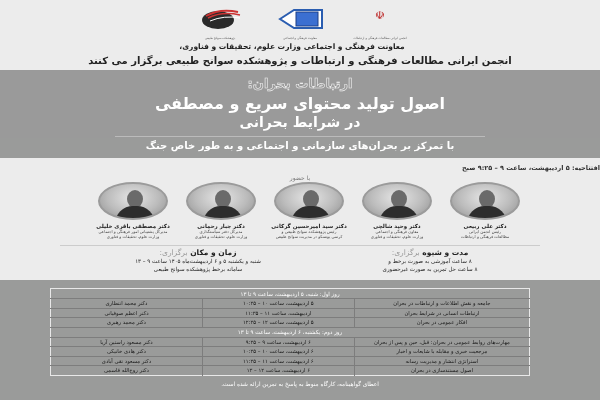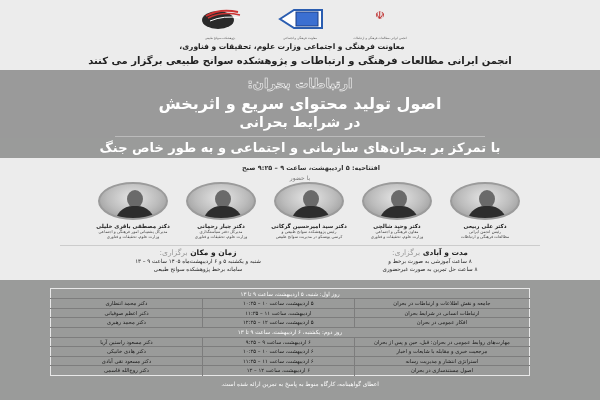--- a/index.html
+++ b/index.html
@@ -13,24 +13,24 @@
   .logo-emblem .mark { position: absolute; left: 22px; top: 2px; width: 16px; height: 12px; color: #b22; font-size: 11px; line-height: 12px; text-align: center; font-weight: bold; }
   .logo-ministry svg, .logo-pajohesh svg { position: absolute; left: 8px; top: 0; }
   .h-line1 { position: absolute; top: 42px; left: 0; right: 16px; text-align: center; font-size: 7.5px; font-weight: bold; color: #222; }
   .h-line2 { position: absolute; top: 55px; left: 0; right: 0; text-align: center; font-size: 10px; font-weight: bold; color: #222; }
 
   .banner { position: absolute; left: 0; top: 70px; width: 600px; height: 68px; background: #9a9a9a; color: #fff; text-align: center; }
   .b-kicker { position: absolute; top: 6px; left: 0; right: 0; font-size: 13px; color: #9a9a9a; -webkit-text-stroke: 0.6px #eee; font-weight: bold; letter-spacing: 0.5px; }
   .b-title1 { position: absolute; top: 24px; left: 0; right: 0; font-size: 16px; font-weight: bold; color: #fff; }
   .b-title2 { position: absolute; top: 44px; left: 0; right: 0; font-size: 14px; font-weight: bold; color: #fff; }
   .b-rule { position: absolute; top: 66px; left: 115px; width: 370px; border-top: 1px solid #bbb; }
-  .b-sub { position: absolute; top: 70px; left: 0; right: 0; font-size: 13px; color: #fff; font-weight: bold; }
+  .b-sub { position: absolute; top: 70px; left: 0; right: 0; font-size: 10px; color: #fff; font-weight: bold; }
 
   .mid { position: absolute; left: 0; top: 158px; width: 600px; height: 122px; background: #ececec; }
-  .opening { position: absolute; top: 6px; left: 0; right: 0; text-align: center; font-size: 6.5px; font-weight: bold; color: #333; padding-left: 22px; }
+  .opening { position: absolute; top: 6px; left: 0; right: 0; text-align: right; font-size: 6.5px; font-weight: bold; color: #333; padding-left: 22px; }
   .presence { position: absolute; top: 16px; left: 0; right: 0; text-align: center; font-size: 6px; color: #777; }
 
   .speakers { position: absolute; top: 24px; left: 80px; width: 450px; height: 60px; }
   .speaker { position: absolute; top: 0; width: 90px; text-align: center; }
   .photo { width: 70px; height: 38px; margin: 0 auto; border-radius: 50%; background: radial-gradient(ellipse at 50% 40%, #e6e6e6 0%, #bcbcbc 55%, #8e8e8e 100%); border: 2px solid #9b9b9b; position: relative; overflow: hidden; }
   .photo .head { position: absolute; left: 27px; top: 6px; width: 16px; height: 18px; border-radius: 50%; background: #6a6a6a; }
   .photo .body { position: absolute; left: 15px; top: 22px; width: 40px; height: 22px; border-radius: 18px 18px 0 0; background: #2d2d2d; }
   .sp-name { font-size: 5.5px; font-weight: bold; color: #222; margin-top: 3px; white-space: nowrap; }
   .sp-role { font-size: 4px; color: #444; line-height: 5px; white-space: nowrap; }
 
@@ -76,21 +76,21 @@
       <div class="mark">☫</div>
       <div class="cap">انجمن ایرانی مطالعات فرهنگی و ارتباطات</div>
     </div>
   </div>
   <div class="h-line1">معاونت فرهنگی و اجتماعی وزارت علوم، تحقیقات و فناوری،</div>
   <div class="h-line2">انجمن ایرانی مطالعات فرهنگی و ارتباطات و پژوهشکده سوانح طبیعی برگزار می کنند</div>
 </div>
 
 <div class="banner">
   <div class="b-kicker">ارتباطات بحران:</div>
-  <div class="b-title1">اصول تولید محتوای سریع و اثربخش</div>
+  <div class="b-title1">اصول تولید محتوای سریع و مصطفی</div>
   <div class="b-title2">در شرایط بحرانی</div>
   <div class="b-rule"></div>
   <div class="b-sub">با تمرکز بر بحران‌های سازمانی و اجتماعی و به طور خاص جنگ</div>
 </div>
 
 <div class="mid">
   <div class="opening">افتتاحیه: ۵ اردیبهشت، ساعت ۹ – ۹:۲۵ صبح</div>
   <div class="presence">با حضور</div>
 
   <div class="speakers">
@@ -138,21 +138,21 @@
       <div class="sp-name">دکتر مصطفی باقری خلیلی</div>
       <div class="sp-role">مدیرکل پشتیبانی امور فرهنگی و اجتماعی</div>
       <div class="sp-role">وزارت علوم، تحقیقات و فناوری</div>
     </div>
   </div>
 
   <div class="divider"></div>
 
   <div class="info-box info-right">
     <div class="info-title">
-      <span>مدت و آبادی</span>
+      <span>مدت و شیوه</span>
       <span class="accent">برگزاری:</span>
     </div>
     <div class="info-line">۸ ساعت آموزشی به صورت برخط و</div>
     <div class="info-line">۸ ساعت حل تمرین به صورت غیرحضوری</div>
   </div>
 
   <div class="info-box info-left">
     <div class="info-title">
       <span>زمان و مکان</span>
       <span class="accent">برگزاری:</span>

